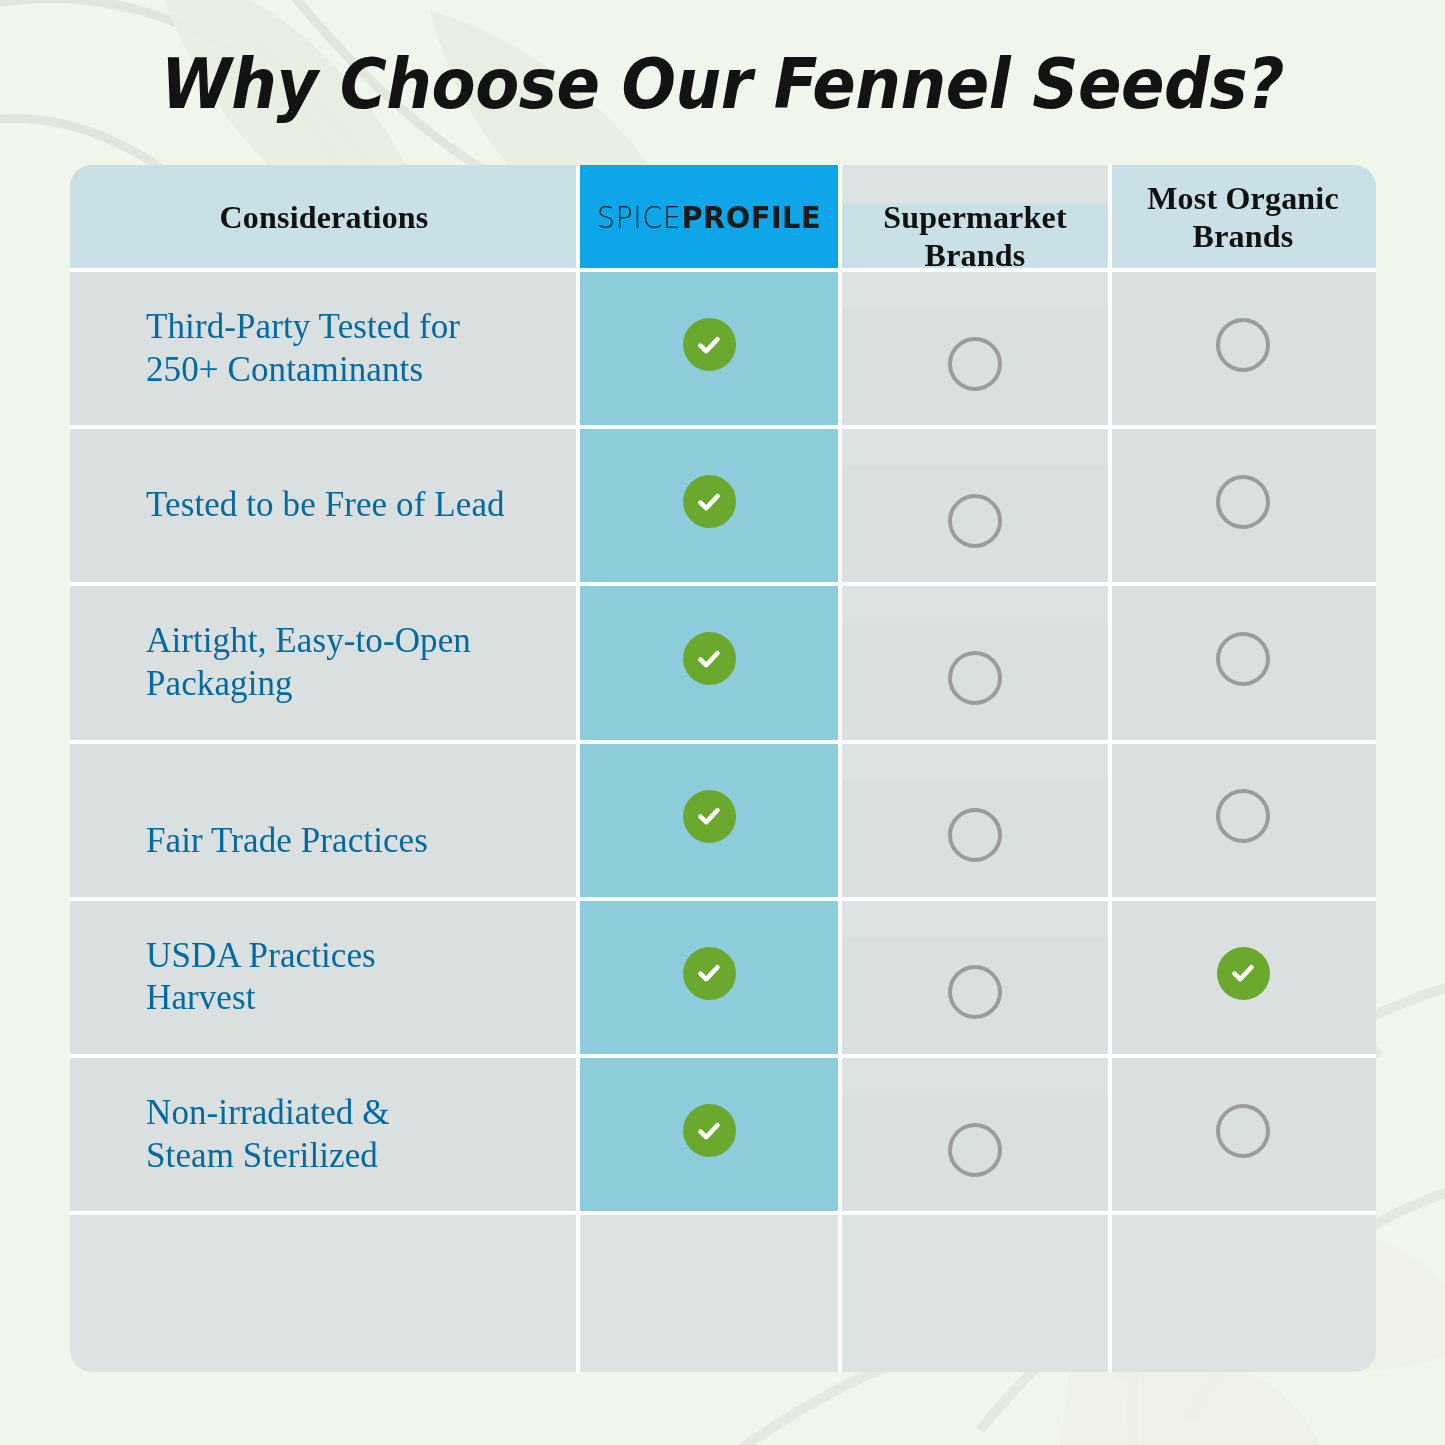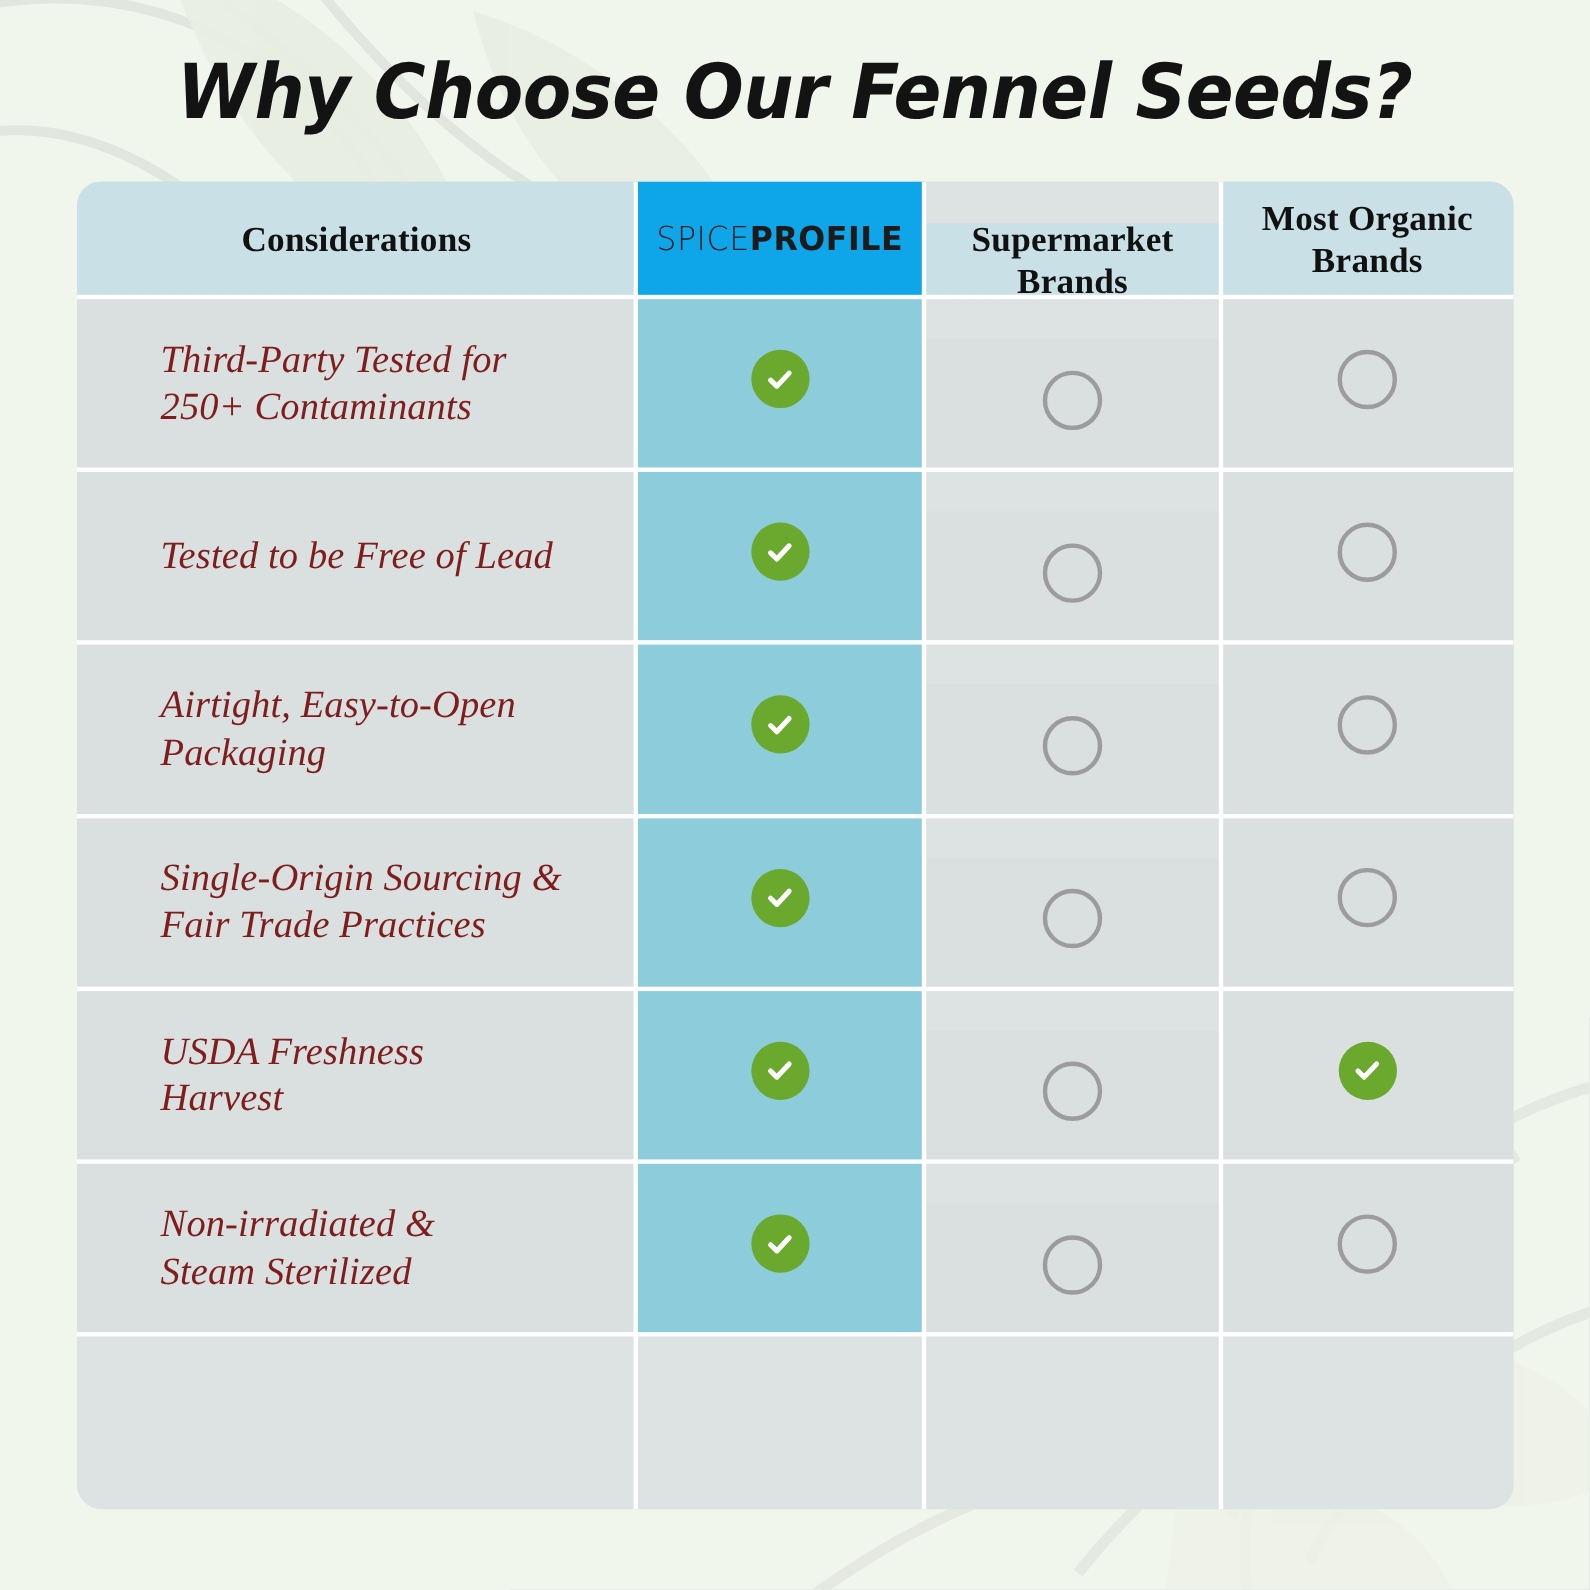--- a/index.html
+++ b/index.html
@@ -116,24 +116,23 @@
     padding-left: 76px;
     padding-right: 10px;
   }
   .body-row .c-brand,
   .body-row .c-super,
   .body-row .c-organic { justify-content: center; }
 
   .label-text {
     font-family: "Liberation Serif", serif;
     font-size: 35px;
-    color: #7f1d1d;
+    color: #0369a1;
     line-height: 1.22;
     letter-spacing: 0.1px;
-    font-style: italic;
   }
 
   
   .vsep {
     position: absolute;
     top: 0;
     width: 4px;
     height: 100%;
     background: #ffffff;
     z-index: 4;
@@ -271,39 +270,39 @@
         </div>
         <div class="cell c-super">
           <div class="marker-empty"></div>
         </div>
         <div class="cell c-organic">
           <div class="marker-empty"></div>
         </div>
       </div>
       <div class="row body-row">
         <div class="cell c-label">
-          <span class="label-text"><span>Single-Origin Sourcing  &amp;</span><br><span>Fair Trade Practices</span></span>
-        </div>
-        <div class="cell c-brand">
-          <div class="marker-check">
-            <svg width="30" height="30" viewBox="0 0 30 30">
-              <path d="M6.5 15.6 L12.2 21.2 L23.4 9.2" fill="none" stroke="#ffffff" stroke-width="4.6" stroke-linecap="round" stroke-linejoin="round"></path>
-            </svg>
-          </div>
-        </div>
-        <div class="cell c-super">
-          <div class="marker-empty"></div>
-        </div>
-        <div class="cell c-organic">
-          <div class="marker-empty"></div>
-        </div>
-      </div>
-      <div class="row body-row">
-        <div class="cell c-label">
-          <span class="label-text"><span>USDA Freshness</span><br><span>Harvest</span></span>
+          <span class="label-text"><br><span>Fair Trade Practices</span></span>
+        </div>
+        <div class="cell c-brand">
+          <div class="marker-check">
+            <svg width="30" height="30" viewBox="0 0 30 30">
+              <path d="M6.5 15.6 L12.2 21.2 L23.4 9.2" fill="none" stroke="#ffffff" stroke-width="4.6" stroke-linecap="round" stroke-linejoin="round"></path>
+            </svg>
+          </div>
+        </div>
+        <div class="cell c-super">
+          <div class="marker-empty"></div>
+        </div>
+        <div class="cell c-organic">
+          <div class="marker-empty"></div>
+        </div>
+      </div>
+      <div class="row body-row">
+        <div class="cell c-label">
+          <span class="label-text"><span>USDA Practices</span><br><span>Harvest</span></span>
         </div>
         <div class="cell c-brand">
           <div class="marker-check">
             <svg width="30" height="30" viewBox="0 0 30 30">
               <path d="M6.5 15.6 L12.2 21.2 L23.4 9.2" fill="none" stroke="#ffffff" stroke-width="4.6" stroke-linecap="round" stroke-linejoin="round"></path>
             </svg>
           </div>
         </div>
         <div class="cell c-super">
           <div class="marker-empty"></div>

